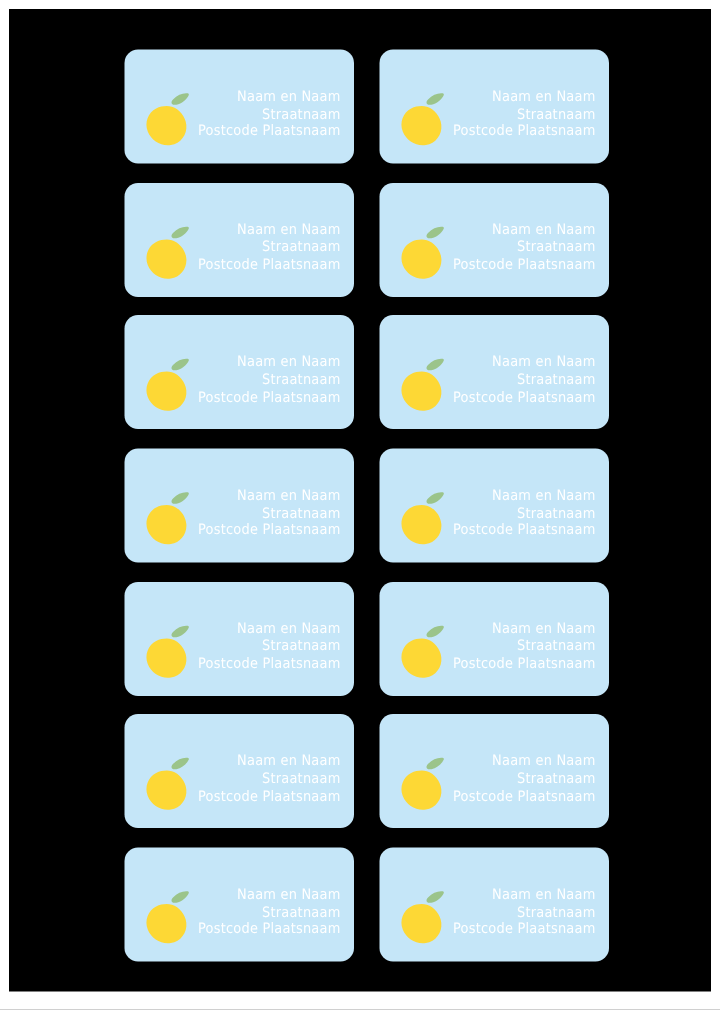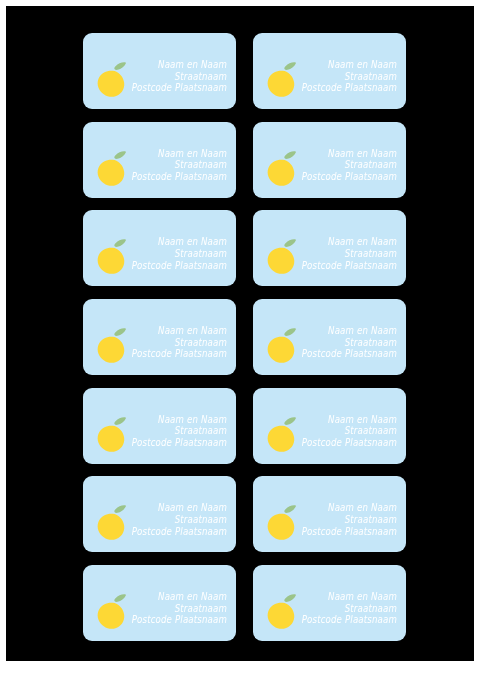--- a/index.html
+++ b/index.html
@@ -70,21 +70,21 @@
     right: 9px;
     top: 26px;
     text-align: right;
     color: #ffffff;
     font-family: "DejaVu Sans Condensed", "Liberation Sans Narrow", "Liberation Sans", sans-serif;
     font-size: 9.6px;
     line-height: 11.6px;
     letter-spacing: 0.15px;
     white-space: nowrap;
   }
-  .addr div { display: block; font-style: italic; }
+  .addr div { display: block; }
 </style>
 </head>
 <body>
 
 <div id="sheet">
   <div id="page">
     <div id="label-grid">
         <div class="label">
           <div class="lemon">
             <svg viewBox="0 0 33 38" xmlns="http://www.w3.org/2000/svg">

